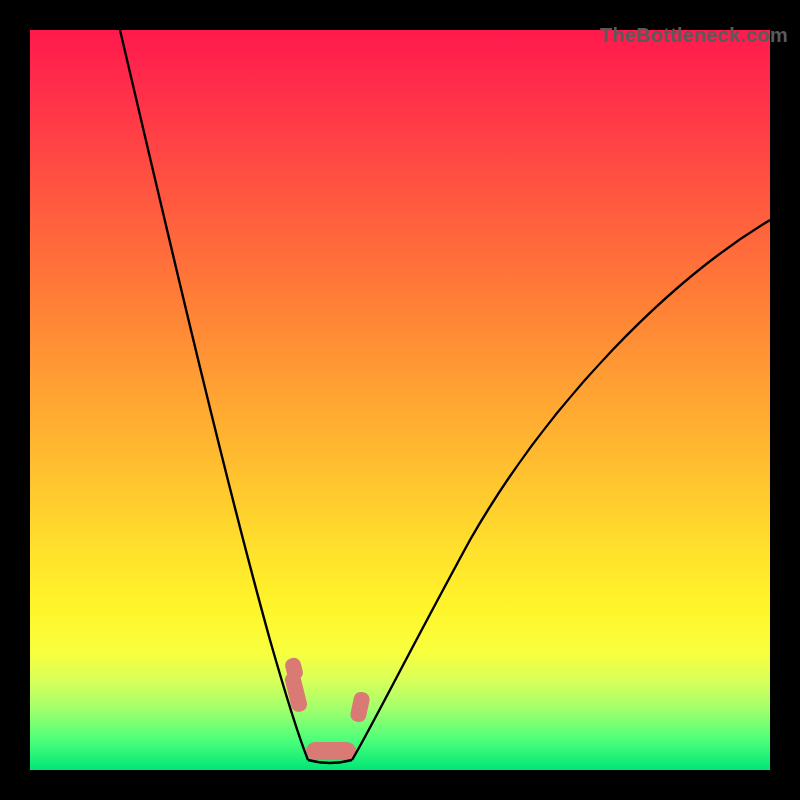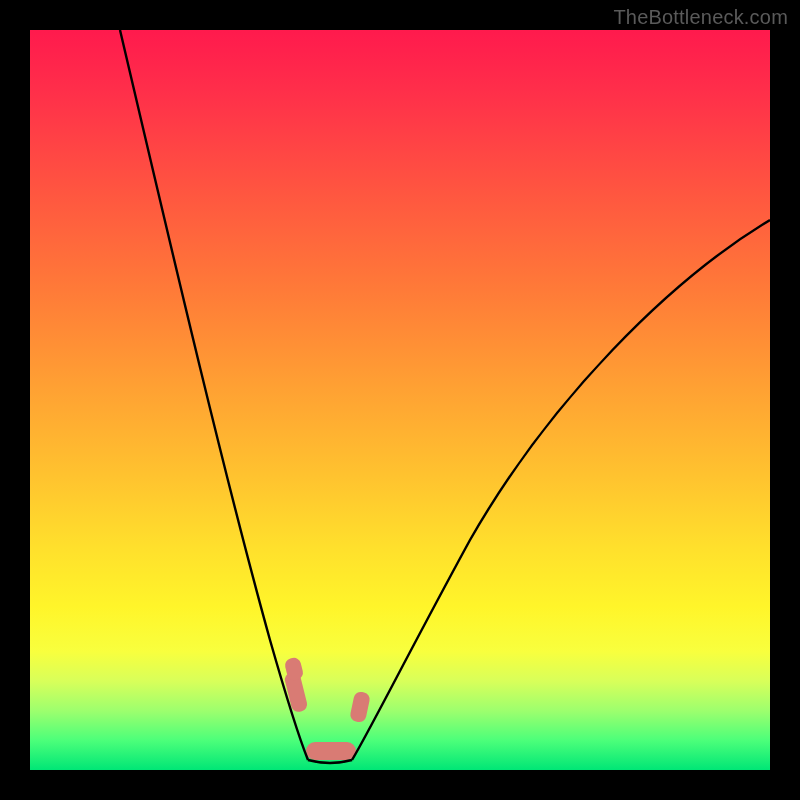--- a/index.html
+++ b/index.html
@@ -37,25 +37,25 @@
       #fff52a 78%,
       #f8ff3e 84%,
       #d8ff5a 88%,
       #9dff6e 92%,
       #4cff7a 96%,
       #00e676 100%
     );
   }
   .watermark {
     position: absolute;
-    top: 6px;
+    top: 24px;
     right: 12px;
     color: #5a5a5a;
     font-size: 20px;
-    font-weight: 400;
+    font-weight: 700;
     letter-spacing: 0.2px;
     z-index: 5;
   }
   svg.curve-layer {
     position: absolute;
     left: 0;
     top: 0;
     width: 100%;
     height: 100%;
     z-index: 3;

